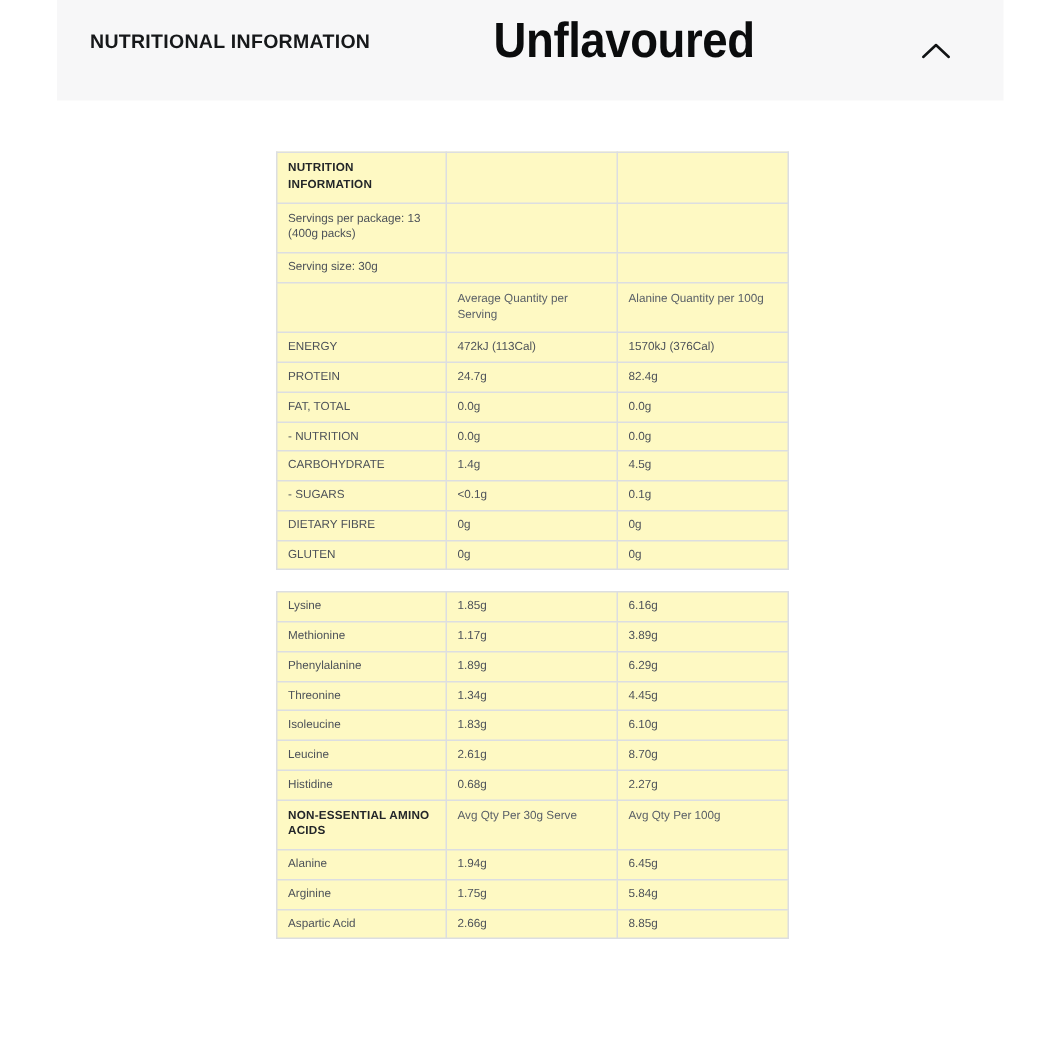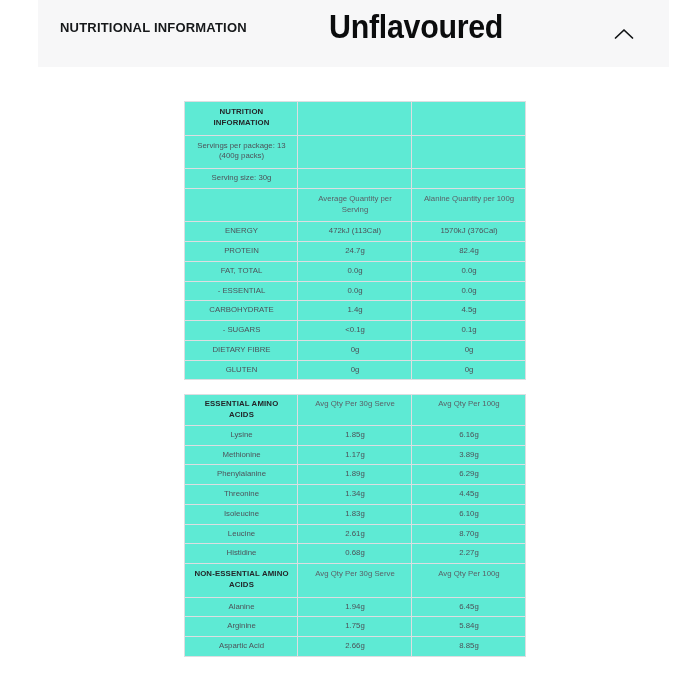--- a/index.html
+++ b/index.html
@@ -78,22 +78,21 @@
     top: 101px;
     width: 341px;
   }
 
   table.nutri {
     width: 341px;
     border-collapse: collapse;
     table-layout: fixed;
     font-family: "Liberation Sans", sans-serif;
     color: #4a4f55;
-    background: #5eead4;
-    text-align: center;
+    background: #fef9c3;
   }
   table.nutri + table.nutri { margin-top: 14px; }
 
   table.nutri col.c1 { width: 113px; }
   table.nutri col.c2 { width: 114px; }
   table.nutri col.c3 { width: 114px; }
 
   table.nutri td {
     border: 1px solid #dcdee1;
     padding: 4px 6px 4px 7px;
@@ -174,21 +173,21 @@
         <td class="lbl">PROTEIN</td>
         <td class="val">24.7g</td>
         <td class="val">82.4g</td>
       </tr>
       <tr>
         <td class="lbl">FAT, TOTAL</td>
         <td class="val">0.0g</td>
         <td class="val">0.0g</td>
       </tr>
       <tr>
-        <td class="lbl">- ESSENTIAL</td>
+        <td class="lbl">- NUTRITION</td>
         <td class="val">0.0g</td>
         <td class="val">0.0g</td>
       </tr>
       <tr>
         <td class="lbl">CARBOHYDRATE</td>
         <td class="val">1.4g</td>
         <td class="val">4.5g</td>
       </tr>
       <tr>
         <td class="lbl">- SUGARS</td>
@@ -209,25 +208,20 @@
   </table>
 
   <table class="nutri">
     <colgroup>
         <col class="c1">
         <col class="c2">
         <col class="c3">
       </colgroup>
     <tbody>
       <tr>
-        <td class="bold">ESSENTIAL AMINO ACIDS</td>
-        <td class="hdr">Avg Qty Per 30g Serve</td>
-        <td class="hdr">Avg Qty Per 100g</td>
-      </tr>
-      <tr>
         <td class="lbl">Lysine</td>
         <td class="val">1.85g</td>
         <td class="val">6.16g</td>
       </tr>
       <tr>
         <td class="lbl">Methionine</td>
         <td class="val">1.17g</td>
         <td class="val">3.89g</td>
       </tr>
       <tr>

